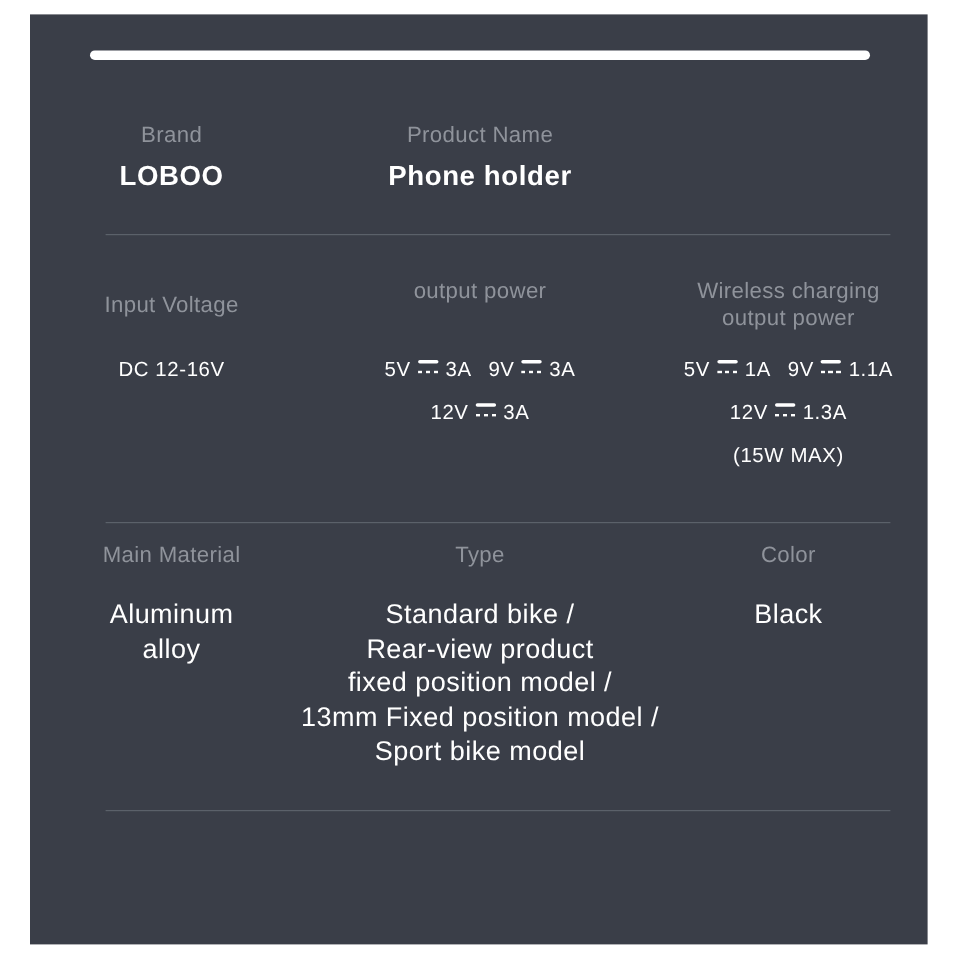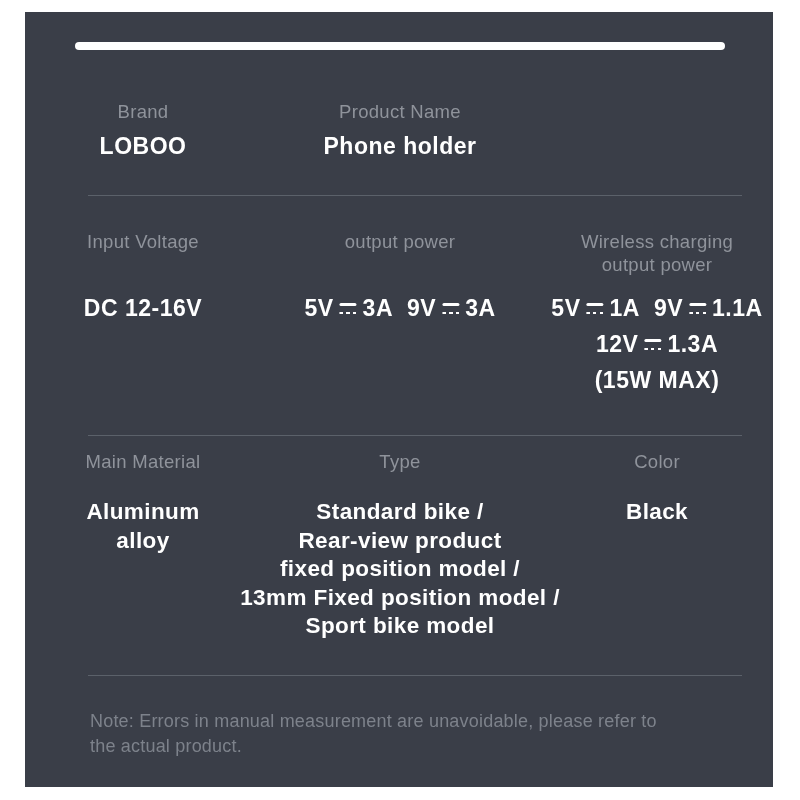--- a/index.html
+++ b/index.html
@@ -14,30 +14,30 @@
   .top-bar{position:absolute;top:30px;left:50px;width:650px;height:8px;border-radius:4px;background:var(--top-bar);}
   .cell{position:absolute;transform:translateX(-50%);text-align:center;}
   .c1{left:118px;} .c2{left:375px;} .c3{left:632px;}
   .r1{top:88px;}
   .r2label{top:218px;}
   .r2val{top:278px;}
   .r3label{top:438px;}
   .r3val{top:486px;}
   .label{font-size:18.5px;line-height:24px;color:var(--label-text);letter-spacing:.3px;white-space:nowrap;font-weight:400;}
   .r2label .label{line-height:23px;}
-  .vcenter{height:46px;display:flex;justify-content:center;}
+  .vcenter{height:46px;display:flex;align-items:center;justify-content:center;}
   .value{margin-top:6px;font-size:23px;line-height:32px;font-weight:700;color:var(--value-text);letter-spacing:.5px;white-space:nowrap;}
-  .power-line{font-size:23px;line-height:36px;font-weight:700;color:var(--value-text);letter-spacing:.5px;white-space:nowrap;}
+  .power-line{font-size:17px;line-height:36px;font-weight:400;color:var(--value-text);letter-spacing:.5px;white-space:nowrap;}
   .power-pair{display:inline-block;}
   .power-pair + .power-pair{margin-left:14px;}
   .dc-icon{display:inline-block;width:17px;height:11px;position:relative;margin:0 6px;vertical-align:2px;}
   .dc-icon i{display:block;position:absolute;left:0;right:0;height:2.5px;}
   .dc-icon .dc-top{top:0;background:var(--value-text);border-radius:2px;}
   .dc-icon .dc-bot{bottom:0;background:repeating-linear-gradient(90deg,var(--value-text) 0 3.5px,transparent 3.5px 6.6px);}
-  .value-line{font-size:22.5px;line-height:28.5px;font-weight:700;color:var(--value-text);letter-spacing:.4px;white-space:nowrap;}
+  .value-line{font-size:22.5px;line-height:28.5px;font-weight:400;color:var(--value-text);letter-spacing:.4px;white-space:nowrap;}
   .divider{position:absolute;left:63px;width:654px;height:1px;background:var(--divider);opacity:.8;}
   .d1{top:183px;} .d2{top:423px;} .d3{top:663px;}
   .note{position:absolute;top:697px;left:65px;width:655px;text-align:left;}
   .note .note-line{font-size:18px;line-height:25px;color:var(--note-text);letter-spacing:.2px;white-space:nowrap;font-weight:400;}
 </style>
 </head>
 <body>
 
 <div class="page">
   <div class="panel">
@@ -64,20 +64,21 @@
     <div class="cell c3 r2label">
       <div class="label">Wireless charging</div>
       <div class="label">output power</div>
     </div>
 
     <div class="cell c1 r2val">
       <div class="power-line">DC 12-16V</div>
     </div>
     <div class="cell c2 r2val">
         <div class="power-line"><span class="power-pair"><span>5V</span><span class="dc-icon"><i class="dc-top"></i><i class="dc-bot"></i></span><span>3A</span></span><span class="power-pair"><span>9V</span><span class="dc-icon"><i class="dc-top"></i><i class="dc-bot"></i></span><span>3A</span></span></div>
+        <div class="power-line"><span class="power-pair"><span>12V</span><span class="dc-icon"><i class="dc-top"></i><i class="dc-bot"></i></span><span>3A</span></span></div>
       </div>
     <div class="cell c3 r2val">
         <div class="power-line"><span class="power-pair"><span>5V</span><span class="dc-icon"><i class="dc-top"></i><i class="dc-bot"></i></span><span>1A</span></span><span class="power-pair"><span>9V</span><span class="dc-icon"><i class="dc-top"></i><i class="dc-bot"></i></span><span>1.1A</span></span></div>
         <div class="power-line"><span class="power-pair"><span>12V</span><span class="dc-icon"><i class="dc-top"></i><i class="dc-bot"></i></span><span>1.3A</span></span></div>
         <div class="power-line">(15W MAX)</div>
       </div>
 
     <div class="divider d2"></div>
 
     <div class="cell c1 r3label">
@@ -100,19 +101,15 @@
         <div class="value-line">fixed position model /</div>
         <div class="value-line">13mm Fixed position model /</div>
         <div class="value-line">Sport bike model</div>
       </div>
     <div class="cell c3 r3val">
       <div class="value-line">Black</div>
     </div>
 
     <div class="divider d3"></div>
 
-    <div class="note">
-        <div class="note-line">Note: Errors in manual measurement are unavoidable, please refer to</div>
-        <div class="note-line">the actual product.</div>
-      </div>
 
   </div>
 </div>
 
 </body></html>

